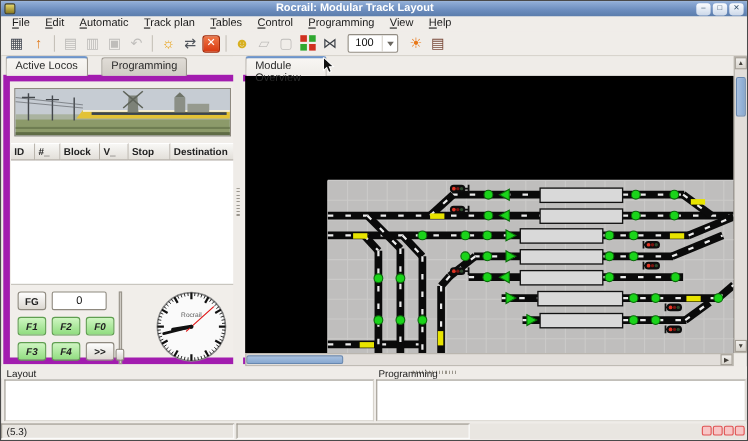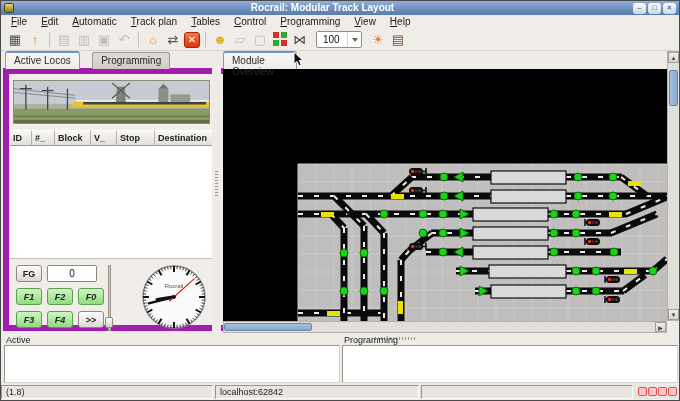--- a/index.html
+++ b/index.html
@@ -477,28 +477,27 @@
   </div>
   <div class="hscroll">
     <div class="sthumbh"></div>
     <div class="sarrow" style="left:431px;top:0;height:10px;">▶</div>
   </div>
 
   <div class="hsplit">
       <div class="grip-h"></div>
     </div>
 
-  <div class="grp-label" style="left:5px;">Active</div>
+  <div class="grp-label" style="left:5px;">Layout</div>
   <div class="grp-box" style="left:3px;width:336px;"><span></span></div>
   <div class="grp-label" style="left:343px;">Programming</div>
   <div class="grp-box" style="left:341px;width:336px;"><span></span></div>
 
   <div class="statusbar">
-    <div class="scell" style="width:212px;">(1.8)</div>
-    <div class="scell" style="width:204px;">localhost:62842</div>
+    <div class="scell" style="width:212px;">(5.3)</div>
     <div class="scell" style="width:212px;"></div>
   </div>
   <div class="ledbox" id="leds">
       <span class="led"></span>
       <span class="led"></span>
       <span class="led"></span>
       <span class="led"></span>
     </div>
 
 <div class="tab active" style="left: 4px;">Active Locos</div>

